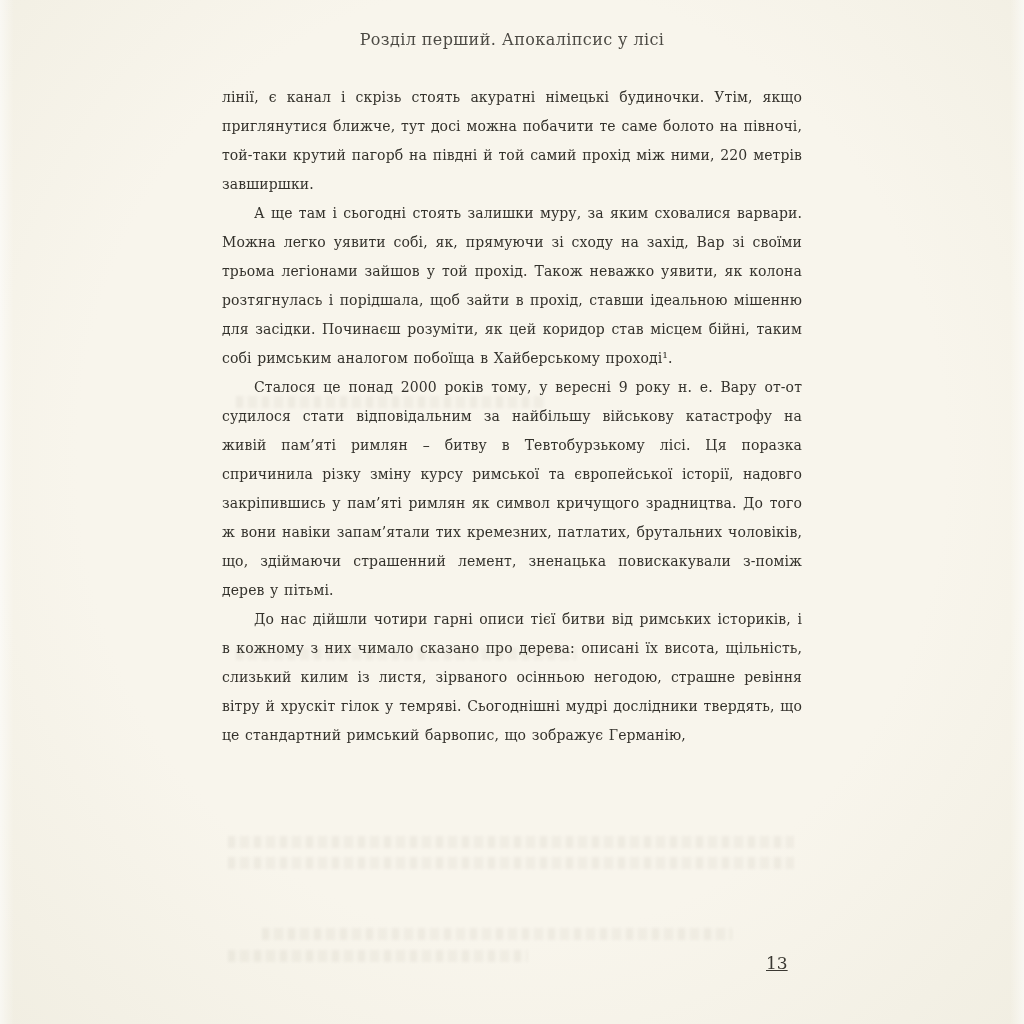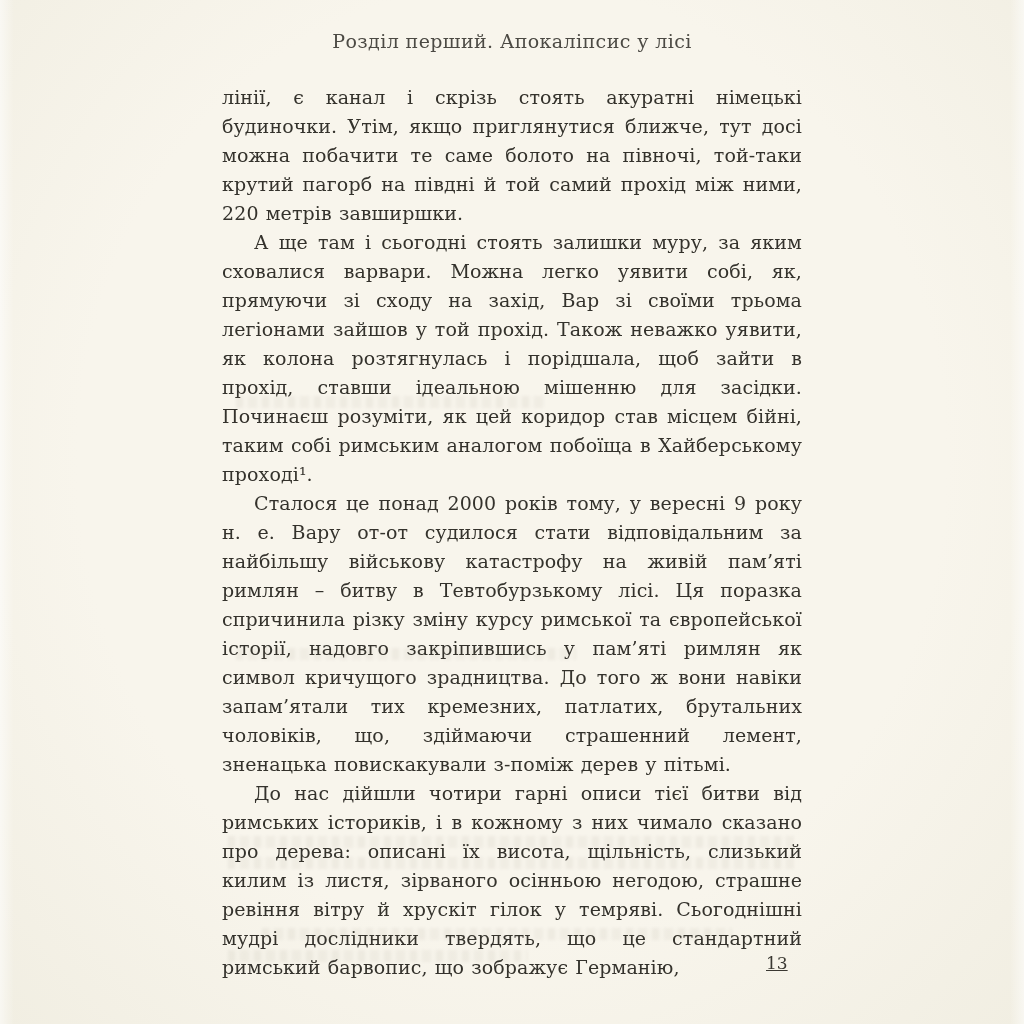--- a/index.html
+++ b/index.html
@@ -19,30 +19,30 @@
       radial-gradient(ellipse at 50% 45%, #f8f5ec 60%, #f1eee2 100%);
     color: #33312b;
     overflow: hidden;
   }
   .running-head {
     position: absolute;
     top: 30px;
     left: 0;
     width: 100%;
     text-align: center;
-    font-size: 19px;
+    font-size: 16px;
     letter-spacing: 0.4px;
     color: #4c4a44;
   }
   .body-text {
     position: absolute;
     top: 83px;
     left: 222px;
     width: 580px;
-    font-size: 19px;
+    font-size: 14px;
     line-height: 29px;
     text-align: justify;
     letter-spacing: 0.1px;
     word-spacing: 1px;
     color: #34322c;
   }
   .body-text p {
     margin: 0;
     text-indent: 32px;
   }

